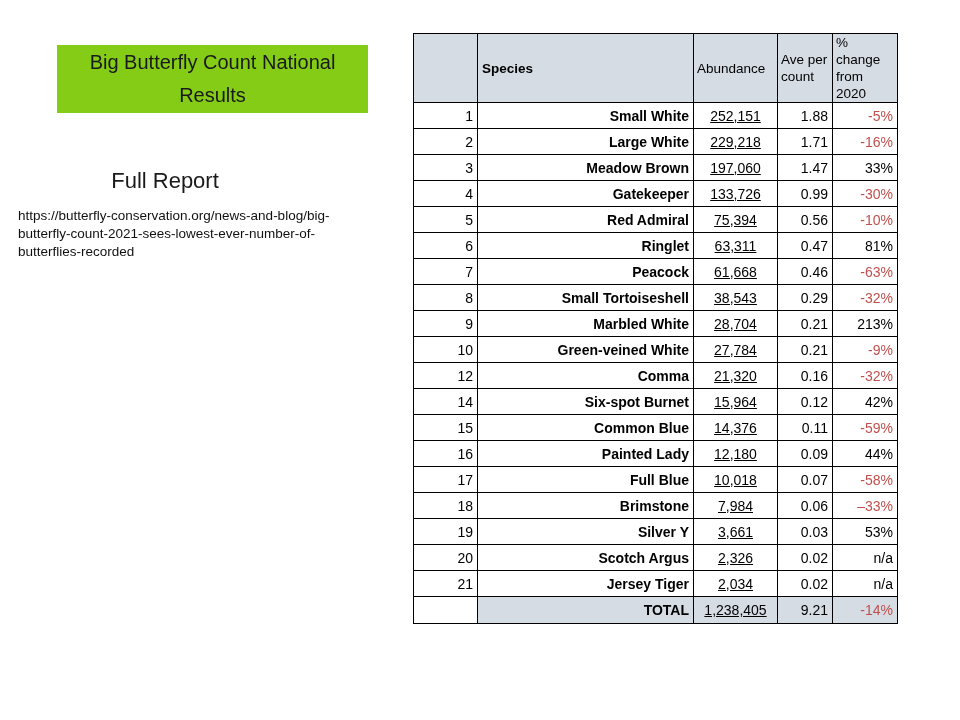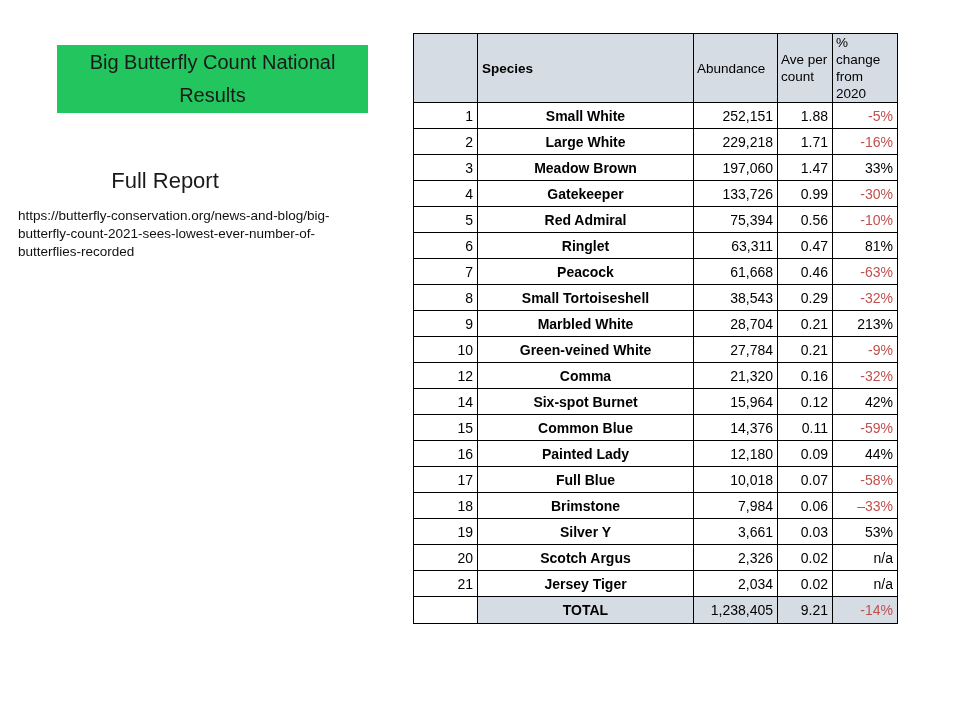--- a/index.html
+++ b/index.html
@@ -9,21 +9,21 @@
     position: relative;
     font-family: "Liberation Sans", sans-serif;
     color: #000;
     overflow: hidden;
   }
 
   
   .title-box {
     position: absolute; left: 57px; top: 45px;
     width: 311px; height: 68px;
-    background: #22c55e;
+    background: #84cc16;
     display: flex; align-items: center; justify-content: center;
     text-align: center;
     font-size: 20px; line-height: 33px; color: #1a1a1a;
     padding: 0 10px; box-sizing: border-box;
   }
   .full-report {
     position: absolute; left: 20px; top: 168px;
     width: 290px; text-align: center;
     font-size: 22px; color: #1a1a1a;
   }
@@ -64,22 +64,22 @@
     font-weight: normal;
     text-align: left;
     font-size: 13.5px;
     line-height: 17px;
     white-space: normal;
     padding: 0 3px;
   }
   table.results thead th.species-h { font-weight: bold; padding-left: 4px; }
 
   td.rank   { text-align: right; }
-  td.spec   { text-align: center; font-weight: bold; }
-  td.abund  { text-align: right; }
+  td.spec   { text-align: right; font-weight: bold; }
+  td.abund  { text-align: center; text-decoration: underline; }
   td.ave    { text-align: right; }
   td.chg    { text-align: right; }
   td.chg.neg { color: #c0504d; }
 
   tr.total-row td { background: #d6dce4; }
   tr.total-row td:first-child { background: #ffffff; }
   tr.total-row td.spec { font-weight: bold; }
   tr.total-row td { height: 27px; }
 </style>
 </head>

